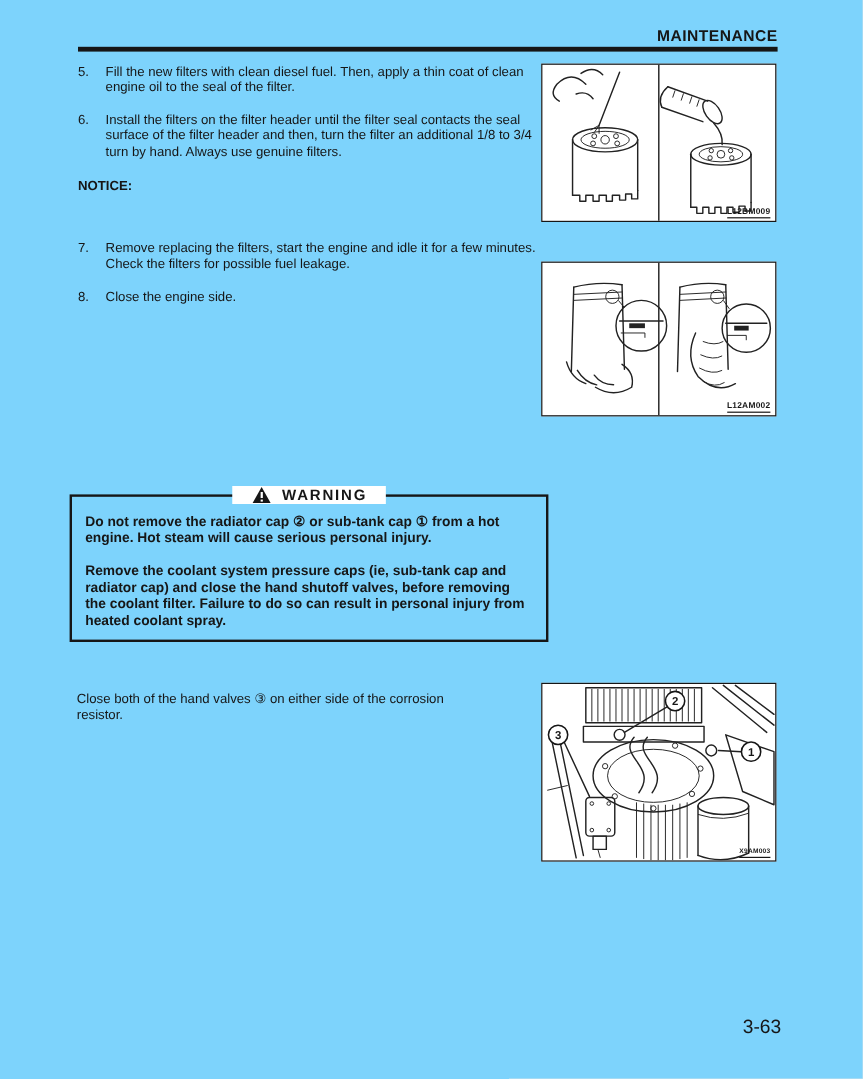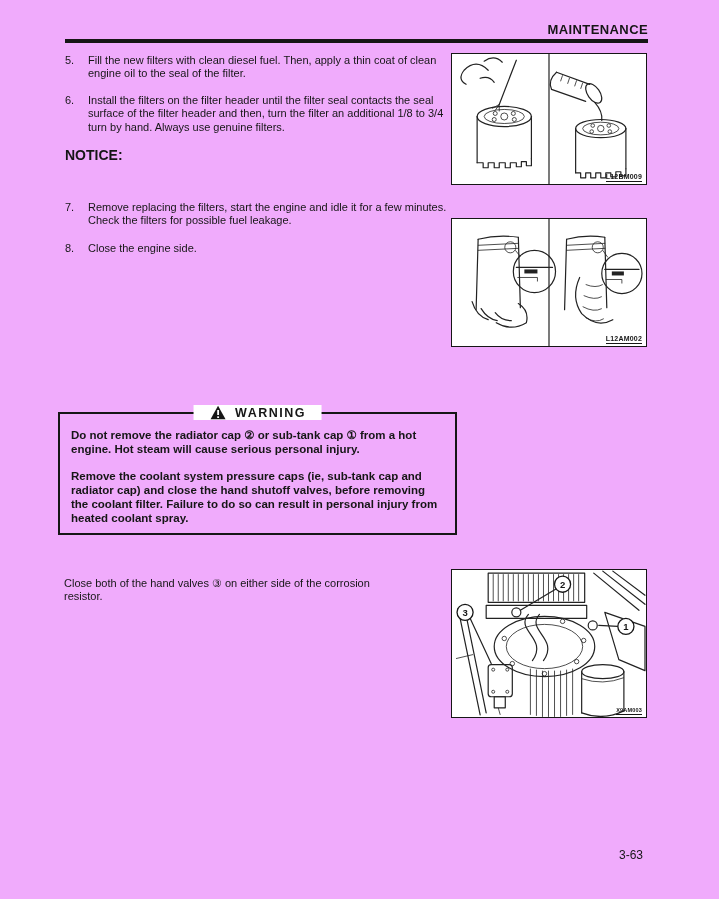--- a/index.html
+++ b/index.html
@@ -1,50 +1,50 @@
 <!DOCTYPE html>
 <html><head>
 <meta charset="utf-8">
 <style>
   html,body { margin:0; padding:0; background:#e8e8e8; }
   .page {
     position:relative; width:719px; height:899px; margin:0 auto;
-    background:#f0abfc; color:#161616;
+    background:#7dd3fc; color:#161616;
     font-family:"Liberation Sans", sans-serif;
     overflow:hidden;
   }
   .hdr-title { position:absolute; top:22px; right:71px; font-size:13px; font-weight:bold; letter-spacing:.4px; }
   .hdr-rule  { position:absolute; top:39px; left:65px; width:583px; height:3.5px; background:#161616; }
 
   .step { position:absolute; left:65px; width:384px; display:flex; font-size:11px; line-height:13.4px; }
   .step-num { width:23px; flex:0 0 23px; }
   .step-text { flex:1; }
 
-  .notice { position:absolute; left:65px; top:149px; width:384px; font-size:14px; line-height:13.4px; font-weight:bold; }
+  .notice { position:absolute; left:65px; top:149px; width:384px; font-size:11px; line-height:13.4px; font-weight:bold; }
 
   .fig { position:absolute; left:451px; width:196px; border:1.5px solid #161616; background:#fff; box-sizing:border-box; }
   .fig svg { display:block; width:100%; height:100%; }
   .fig svg * { vector-effect:non-scaling-stroke; }
   .fig-label { position:absolute; right:4px; bottom:2px; font-size:7px; font-weight:bold; letter-spacing:.2px; border-bottom:1px solid #161616; line-height:8px; }
   .fig-label.tiny { font-size:5.5px; }
   .ink { stroke:#222; fill:none; stroke-width:1.2; stroke-linecap:round; stroke-linejoin:round; }
   .ink-thin { stroke:#222; fill:none; stroke-width:.8; }
   .fig text { font:bold 9.5px "Liberation Sans", sans-serif; fill:#161616; }
   .fig .callout-circle { stroke:#161616; stroke-width:1.3; fill:#fff; }
 
   .section-heading { position:absolute; left:65px; top:385px; font-size:11.5px; font-weight:bold; letter-spacing:.2px; }
 
   .warnbox { position:absolute; left:58px; top:412px; width:399px; height:123px; border:2px solid #161616; box-sizing:border-box; padding:14px 11px 0 11px; }
   .warn-title { position:absolute; top:-9px; left:50%; transform:translateX(-50%); background:#fff; padding:0 16px; display:flex; align-items:flex-end; gap:9px; white-space:nowrap; }
   .warn-title-text { font-size:12.5px; font-weight:bold; letter-spacing:1.5px; }
   .warn-para { font-size:11.5px; font-weight:bold; line-height:14px; margin:0 0 13px 0; }
 
   .body-text { position:absolute; left:64px; top:577px; width:345px; font-size:11px; line-height:13.4px; }
 
-  .page-num { position:absolute; left:619px; top:848px; font-size:12px; }
+  .page-num { position:absolute; left:619px; top:848px; font-size:16px; }
 </style>
 </head>
 <body>
 
 <div class="page">
 
   <div class="hdr-title">MAINTENANCE</div>
   <div class="hdr-rule"></div>
 
   <div class="step" style="top:54px">

